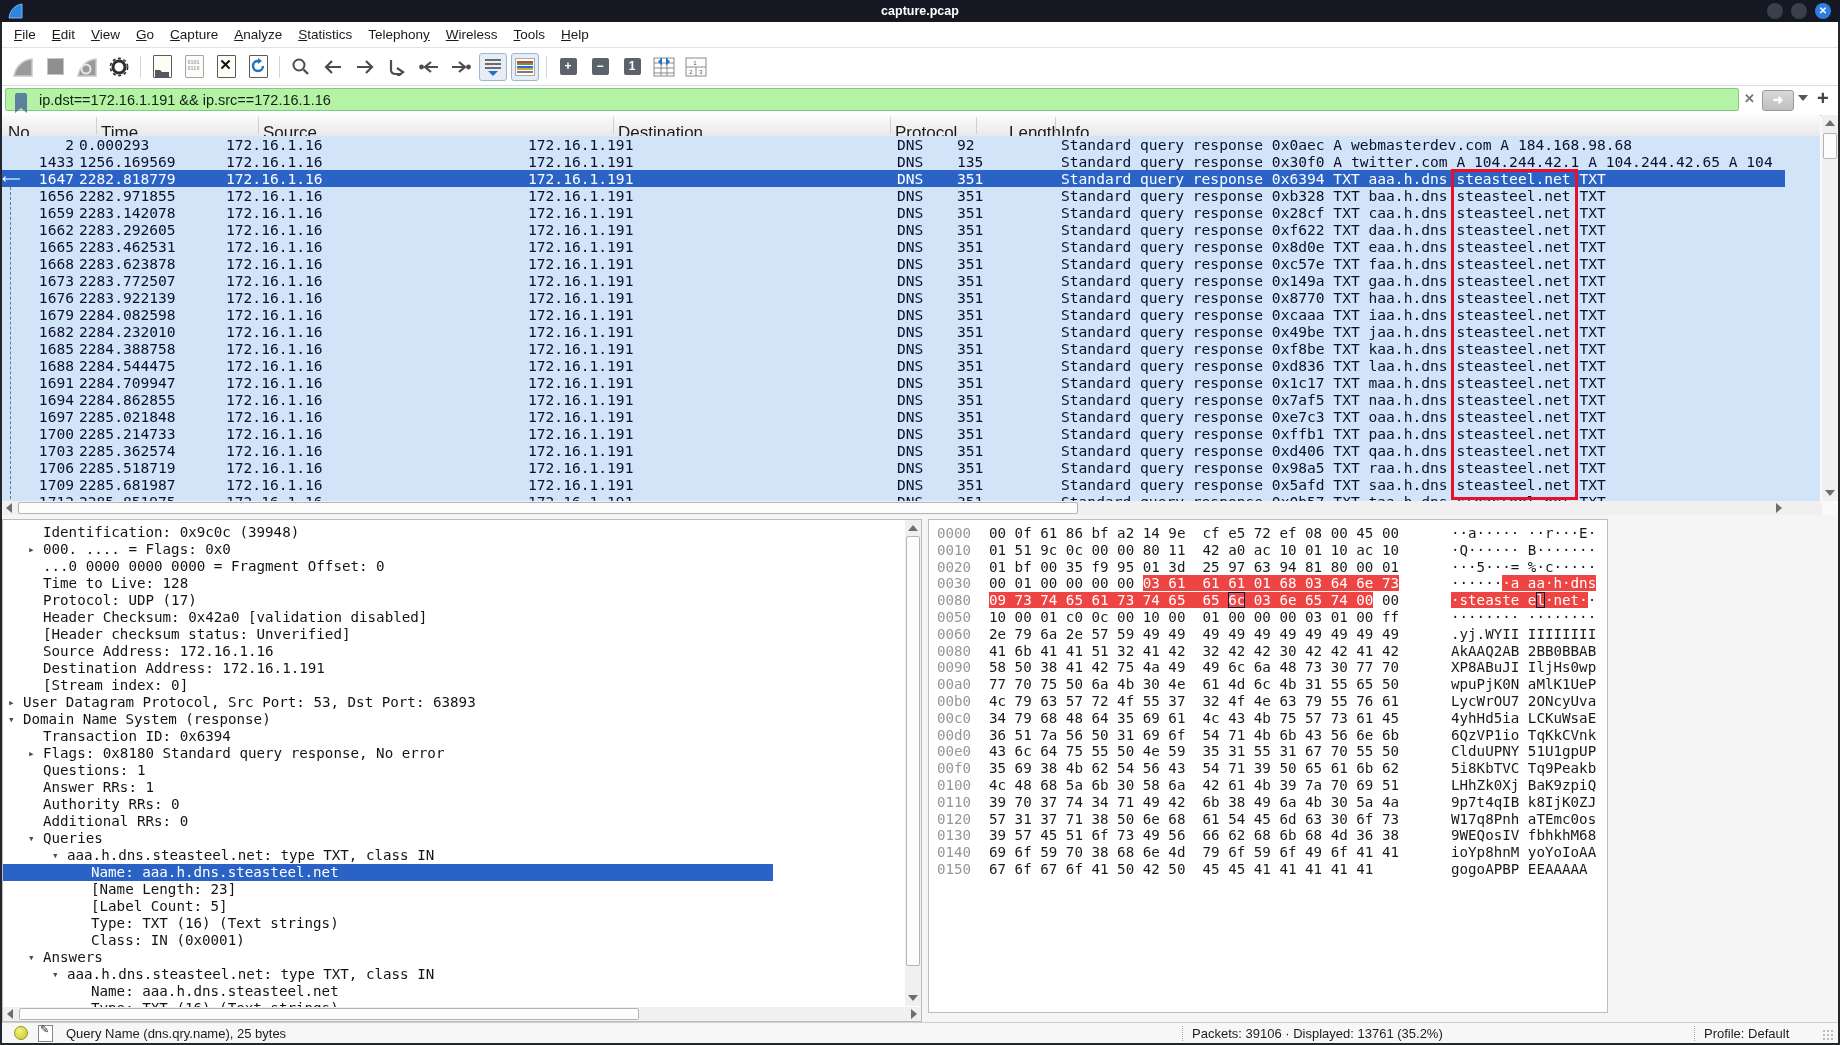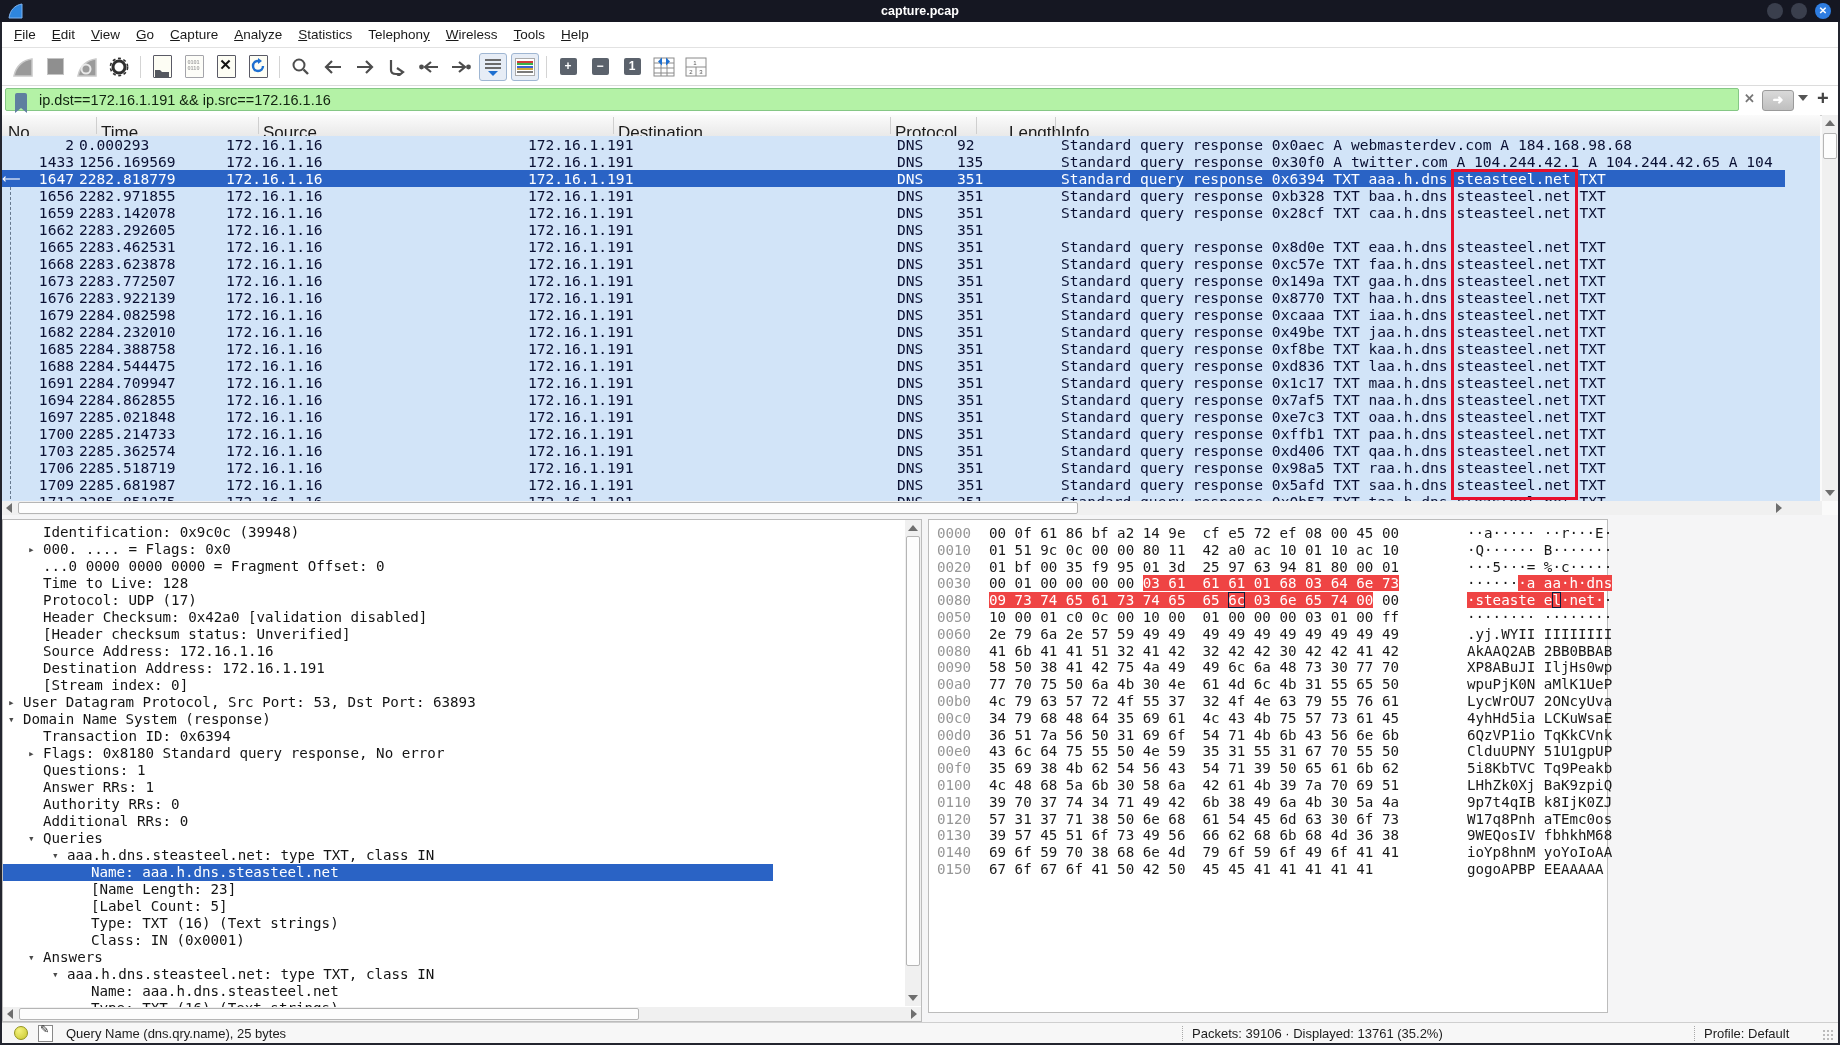--- a/index.html
+++ b/index.html
@@ -93,21 +93,21 @@
          line-height:17px;color:#141414;white-space:pre;text-decoration:underline;}
   .dline .tw{position:absolute;top:0;}
   .dline .ar{position:absolute;top:0;font-size:11px;color:#4a4a4a;}
   .dline.sel{background:#2a63c5;width:770px;color:#fff;}
   #hex-pane{position:absolute;left:928px;top:4px;width:680px;height:494px;background:#fff;
             border:1px solid #bcbcbc;box-sizing:border-box;}
   .xrow{position:relative;height:16.8px;font-family:"DejaVu Sans Mono",monospace;font-size:14.2px;
         line-height:16.8px;white-space:pre;color:#1a1a1a;}
   .xoff{position:absolute;left:8px;color:#969696;}
   .xbytes{position:absolute;left:60px;}
-  .xascii{position:absolute;left:522px;margin-left:16px;}
+  .xascii{position:absolute;left:522px;}
   .hl{background:#ef4444;color:#fff;}
   .bx{outline:1.6px solid #0b1c3c;outline-offset:-1.4px;}
   #hexrows{position:absolute;left:0;top:5px;width:678px;}
 
   
   #statusbar{position:absolute;left:2px;top:1022px;width:1836px;height:21px;background:#f7f7f7;
              border-top:1px solid #cfcfcf;font-size:13px;color:#1c1c1c;}
   #expert-dot{position:absolute;left:12px;top:3px;width:14px;height:14px;border-radius:50%;
               background:radial-gradient(circle at 35% 30%,#f4f27e,#c9c72e);border:1px solid #93931e;box-sizing:border-box;}
   #comment-icon{position:absolute;left:36px;top:2px;width:13px;height:15px;background:#fff;border:1px solid #888;}
@@ -355,20 +355,21 @@
         <span class="pcell c-len">351</span>
         <span class="pcell c-info">Standard query response 0x28cf TXT caa.h.dns.<span>steasteel.net</span> TXT</span>
       </div>
       <div class="prow">
         <span class="pcell c-no">1662</span>
         <span class="pcell c-time">2283.292605</span>
         <span class="pcell c-src">172.16.1.16</span>
         <span class="pcell c-dst">172.16.1.191</span>
         <span class="pcell c-proto">DNS</span>
         <span class="pcell c-len">351</span>
+        <span class="pcell c-info">Standard query response 0xf622 TXT daa.h.dns.<span>steasteel.net</span> TXT</span>
       </div>
       <div class="prow">
         <span class="pcell c-no">1665</span>
         <span class="pcell c-time">2283.462531</span>
         <span class="pcell c-src">172.16.1.16</span>
         <span class="pcell c-dst">172.16.1.191</span>
         <span class="pcell c-proto">DNS</span>
         <span class="pcell c-len">351</span>
         <span class="pcell c-info">Standard query response 0x8d0e TXT eaa.h.dns.<span>steasteel.net</span> TXT</span>
       </div>

